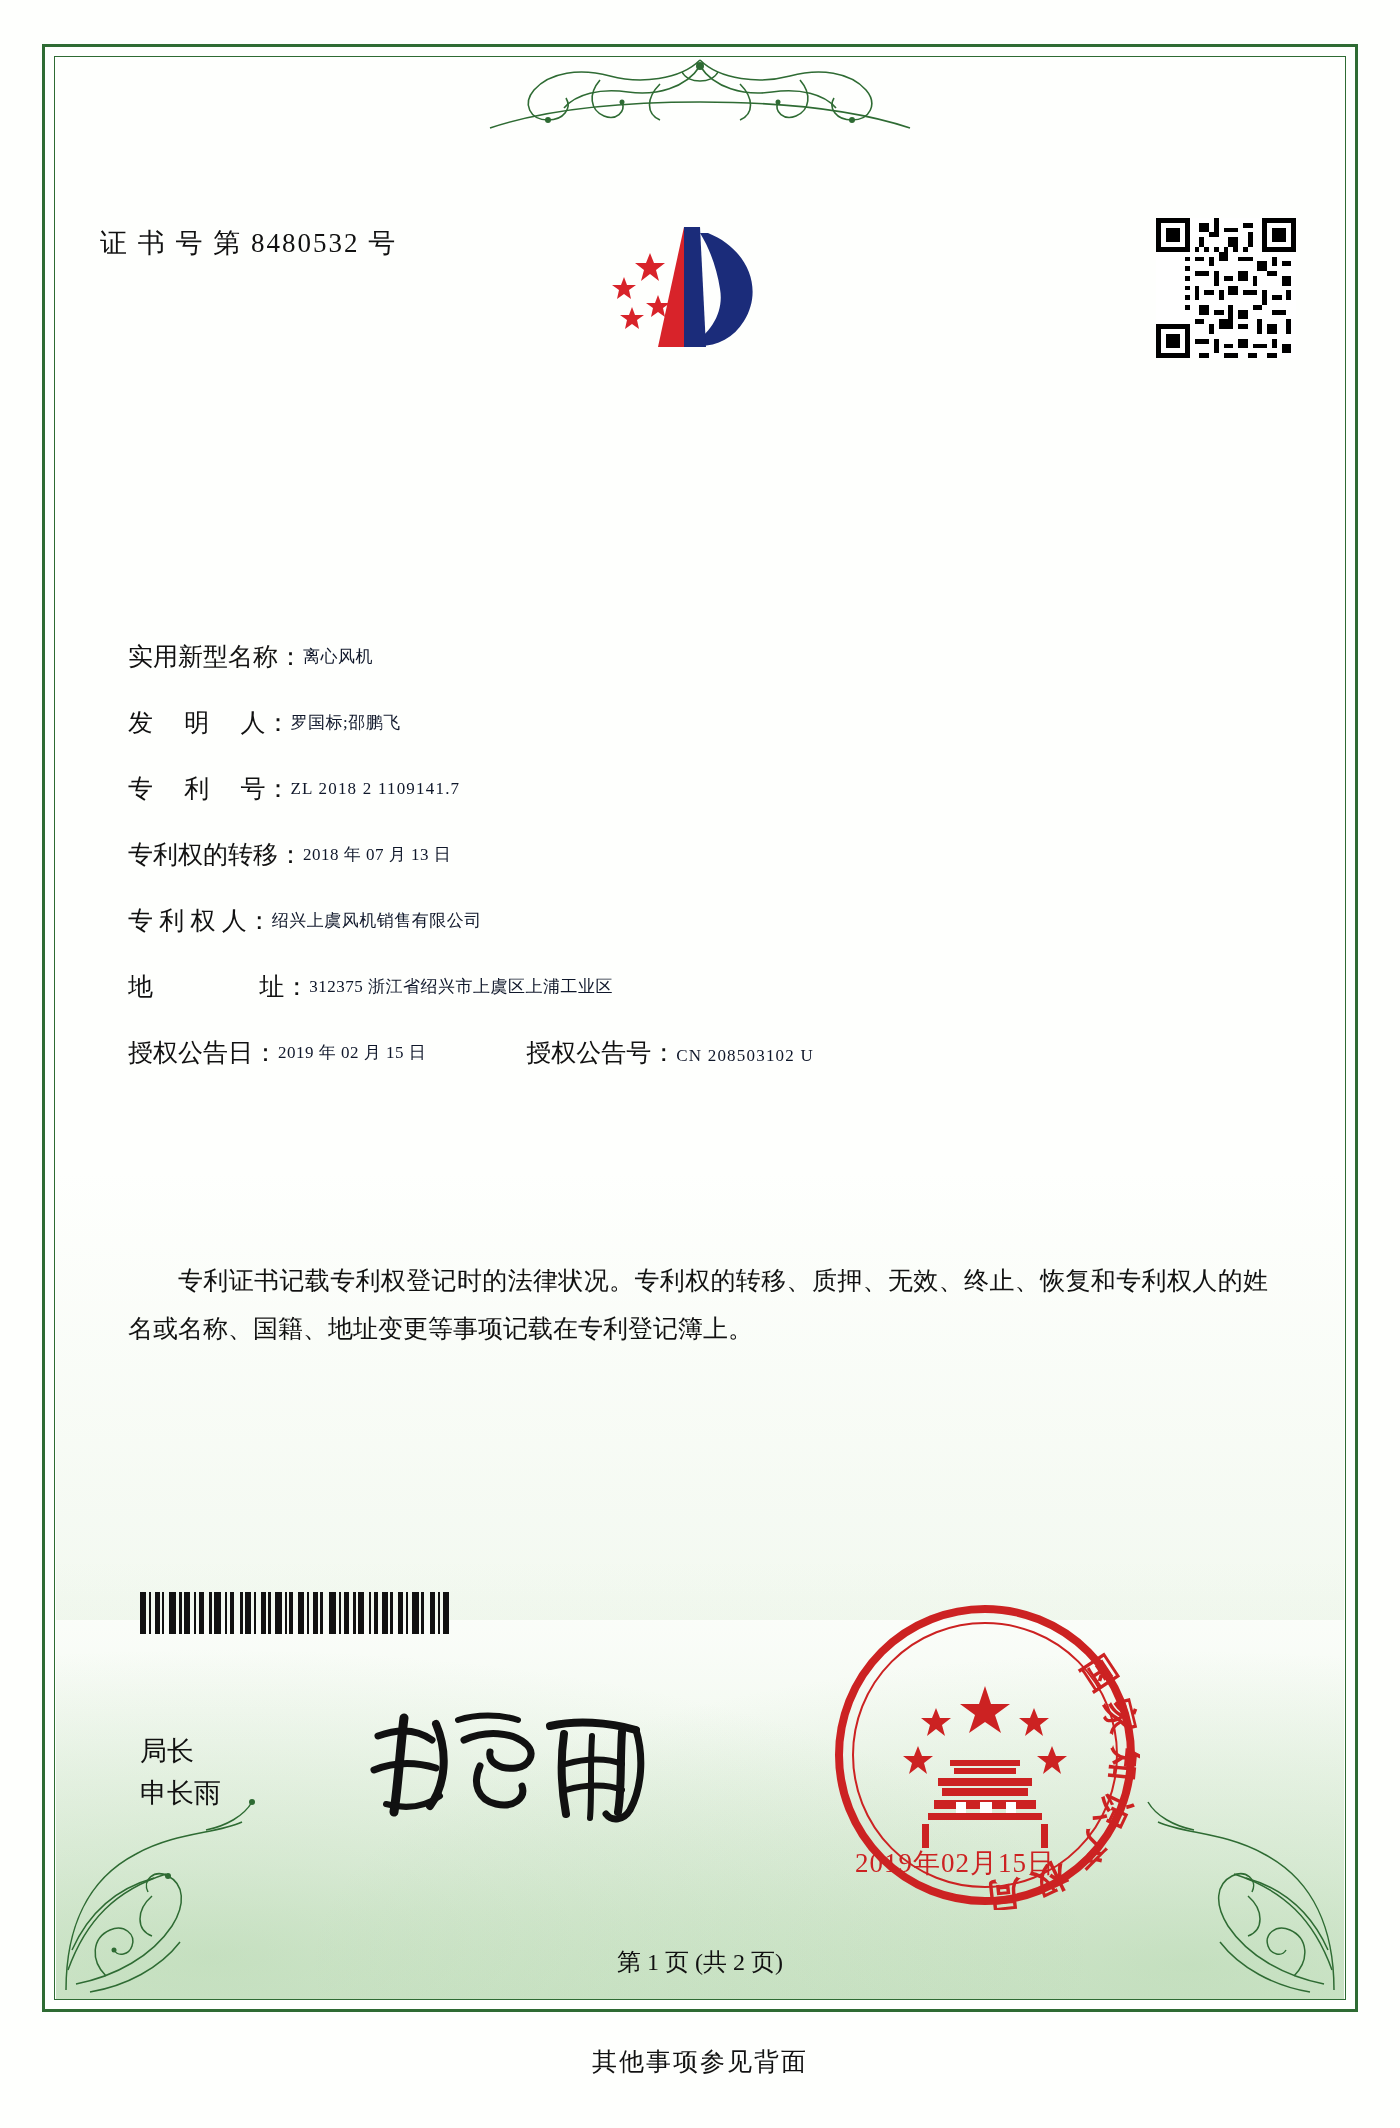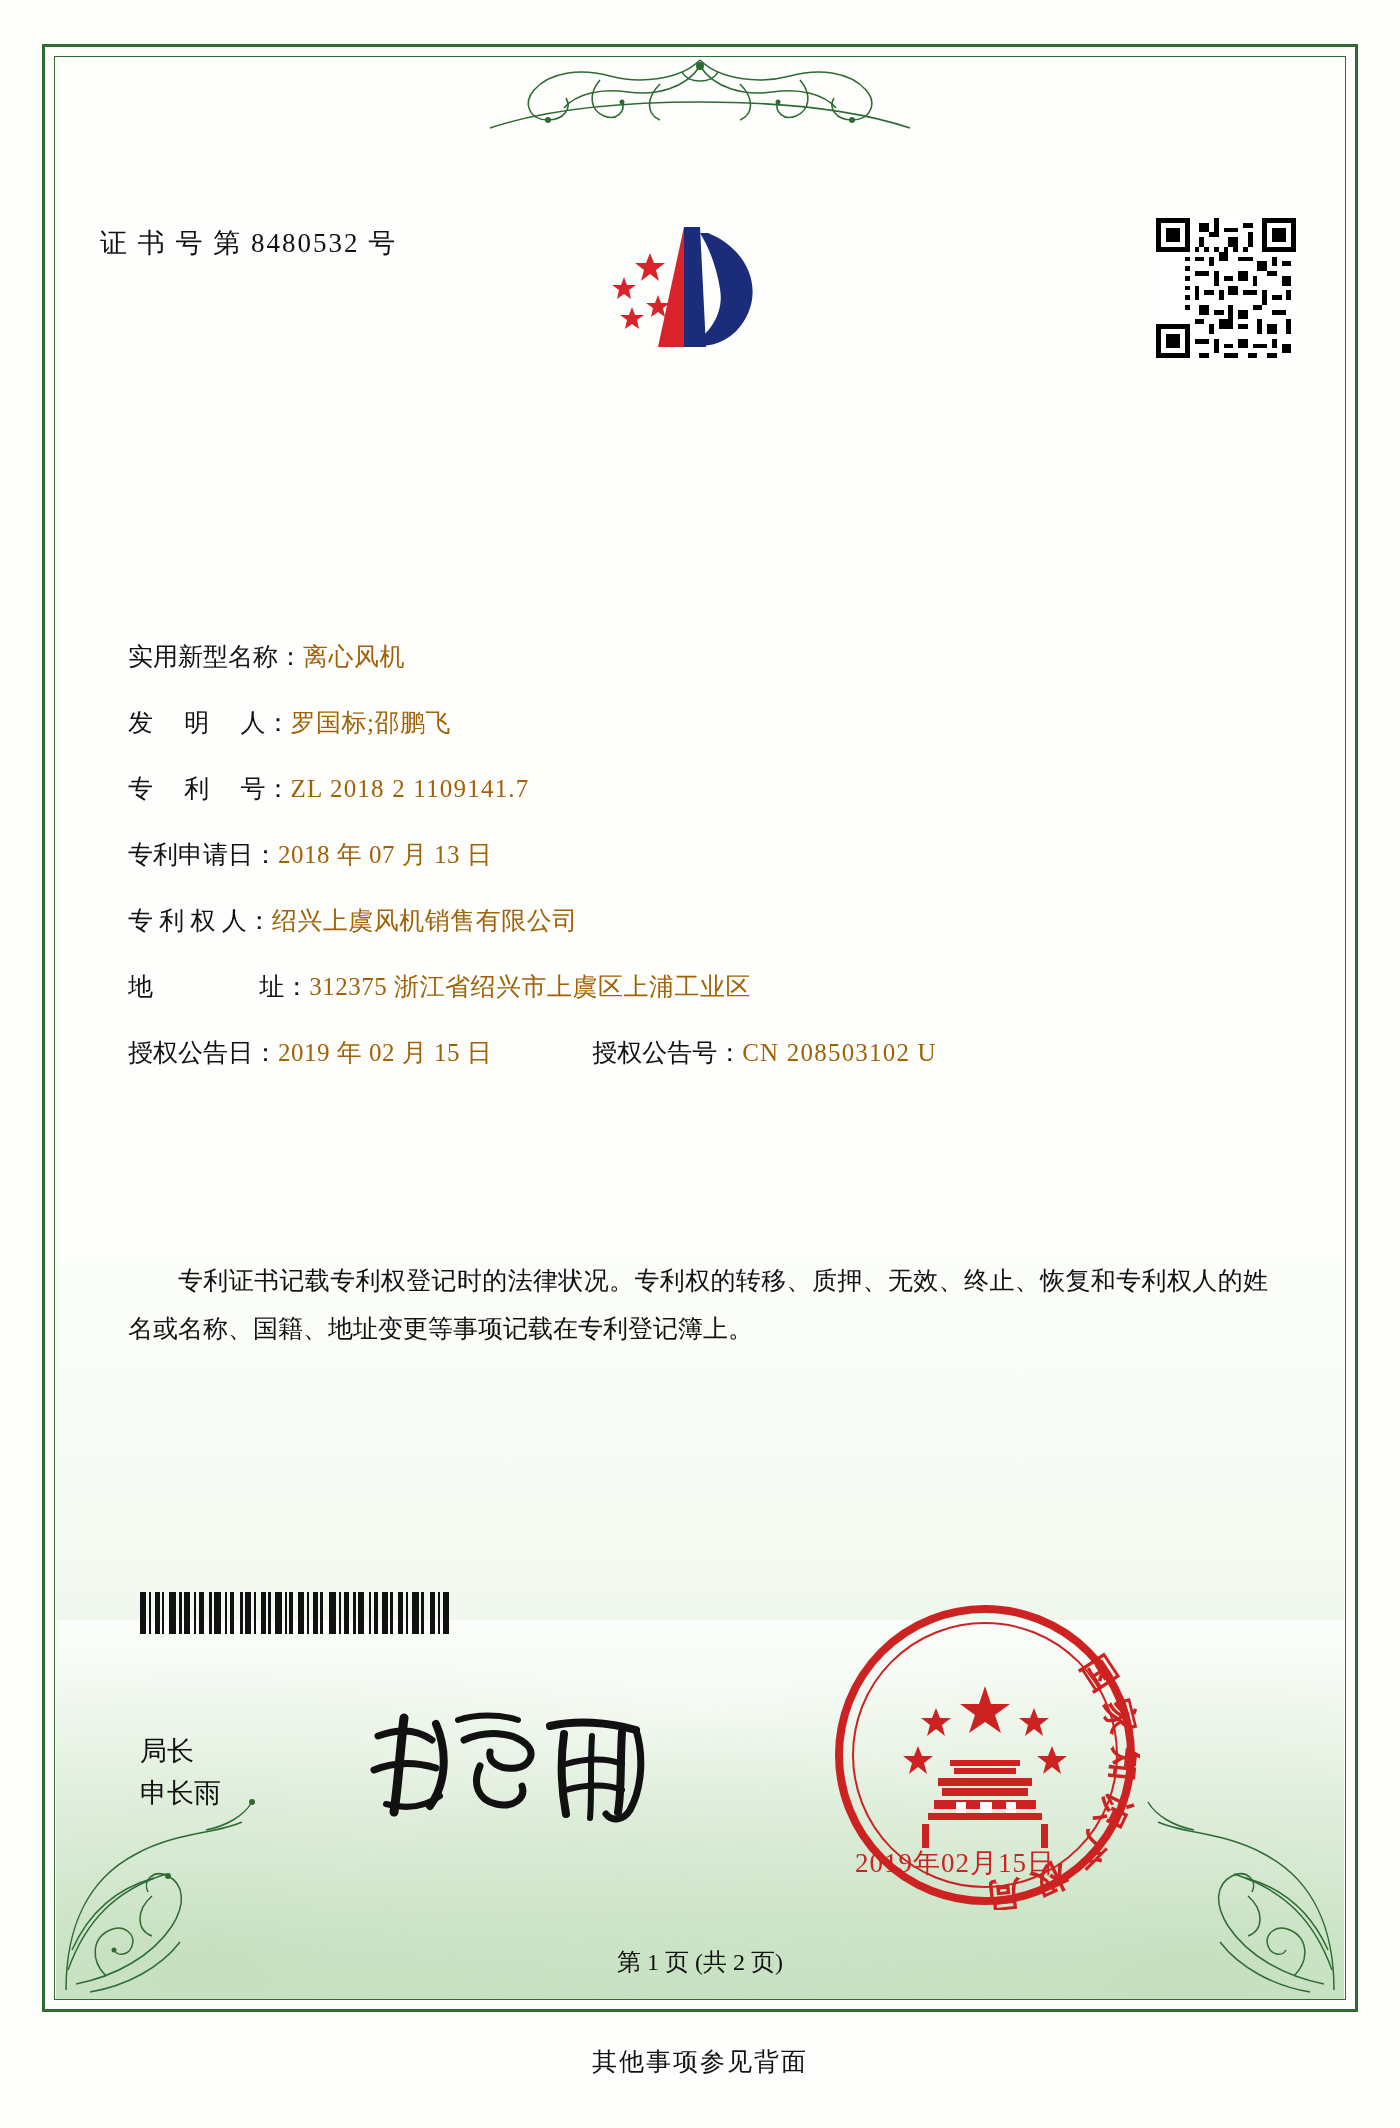--- a/index.html
+++ b/index.html
@@ -105,22 +105,22 @@
     margin-bottom: 33px;
     font-size: 25px;
     color: #111;
   }
   .f-label {
     white-space: pre;
     color: #111;
     font-size: 25px;
   }
   .f-value {
-    color: #a16207;
-    font-size: 25px;
+    color: #0f172a;
+    font-size: 17px;
     letter-spacing: 0.5px;
   }
   .f-value.spaced { letter-spacing: 1.2px; }
   .field-row.double { justify-content: flex-start; }
   .f-second {
     margin-left: 100px;
     display: flex;
     align-items: baseline;
   }
 
@@ -388,21 +388,21 @@
     </div>
     <div class="field-row">
       <span class="f-label">发　 明　 人：</span>
       <span class="f-value">罗国标;邵鹏飞</span>
     </div>
     <div class="field-row">
       <span class="f-label">专　 利　 号：</span>
       <span class="f-value spaced">ZL 2018 2 1109141.7</span>
     </div>
     <div class="field-row">
-      <span class="f-label">专利申请日：</span>
+      <span class="f-label">专利权的转移：</span>
       <span class="f-value">2018 年 07 月 13 日</span>
     </div>
     <div class="field-row">
       <span class="f-label">专 利 权 人：</span>
       <span class="f-value">绍兴上虞风机销售有限公司</span>
     </div>
     <div class="field-row">
       <span class="f-label">地　　　　 址：</span>
       <span class="f-value">312375 浙江省绍兴市上虞区上浦工业区</span>
     </div>

